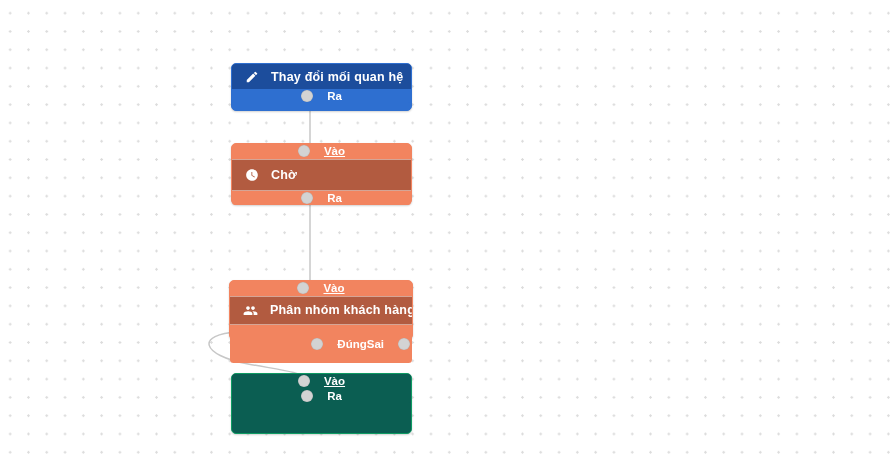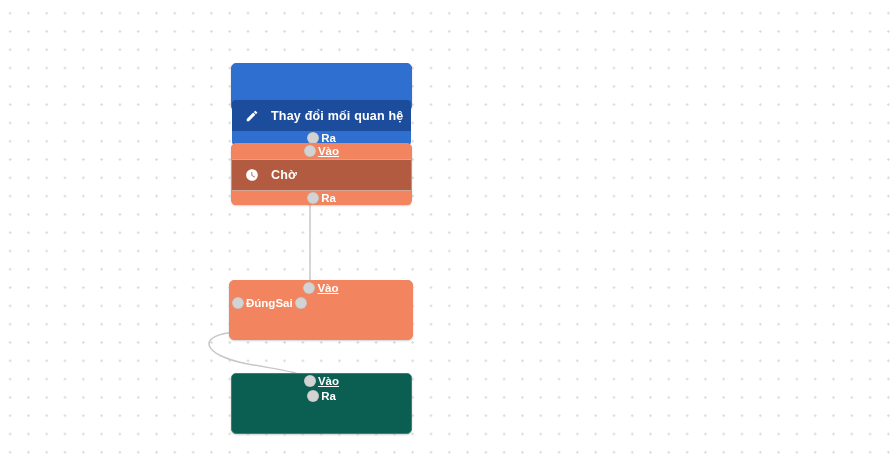--- a/index.html
+++ b/index.html
@@ -18,36 +18,36 @@
   }
   .n1{left:231px;top:63px;width:181px;height:48px;}
   .n2{left:231px;top:143px;width:181px;height:62px;}
   .n3{left:229px;top:280px;width:184px;height:60px;}
   .n4{left:231px;top:373px;width:181px;height:61px;}
   .hdr,.body-row{
     display:flex;align-items:center;gap:12px;padding:0 10px 0 13px;
     background:var(--body);font-size:12.5px;font-weight:bold;letter-spacing:.2px;
     white-space:nowrap;overflow:hidden;
   }
-  .n1 .hdr{height:31px;border-radius:3.5px 3.5px 0 0;margin-top:36px;}
+  .n1 .hdr{height:25px;border-radius:3.5px 3.5px 0 0;}
   .body-row{border-top:1px solid rgba(255,255,255,.45);border-bottom:1px solid rgba(255,255,255,.45);}
   .n2 .body-row{height:30px;}
   .n3 .body-row{height:27px;}
   .n4 .body-row{height:27px;}
   .strip{
     display:flex;align-items:center;background:var(--strip);
     font-size:11.5px;font-weight:bold;
   }
   .strip.center{justify-content:center;gap:6px;}
-  .strip.split{justify-content:flex-start;padding:0 2px;}
+  .strip.split{justify-content:flex-end;padding:12px 2px;}
   .n1 .strip{height:14px;border-radius:0 0 3.5px 3.5px;}
   .n2 .strip,.n3 .strip,.n4 .strip{height:14.5px;}
   .strip.top{border-radius:3.5px 3.5px 0 0;text-decoration:underline;}
   .strip.bottom{border-radius:0 0 3.5px 3.5px;}
-  .pgroup{display:flex;align-items:center;gap:2px;}
+  .pgroup{display:flex;align-items:center;gap:14px;}
   .port{
     width:12px;height:12px;border-radius:50%;background:#d3d3d3;
     box-shadow:inset 0 0 1px rgba(0,0,0,.25);flex:0 0 auto;
   }
   .ic{display:flex;align-items:center;flex:0 0 auto;}
   .ic svg{display:block;}
 </style>
 </head>
 <body>
 
@@ -99,20 +99,28 @@
     </div>
   </div>
 
   <div class="node n3" style="--body: #b25b40; --strip: #f2845f; --border: #f2845f;">
     <div class="strip center top">
       <span class="pgroup">
         <span class="port" style="background: rgb(211, 211, 211);"></span>
         <span>Vào</span>
       </span>
     </div>
+    <div class="body-row">
+      <span class="ic">
+        <svg width="15" height="15" viewBox="0 0 24 24" fill="#fff">
+            <path d="M16 11c1.66 0 2.99-1.34 2.99-3S17.66 5 16 5s-3 1.34-3 3 1.34 3 3 3zm-8 0c1.66 0 2.99-1.34 2.99-3S9.66 5 8 5 5 6.34 5 8s1.34 3 3 3zm0 2c-2.33 0-7 1.17-7 3.5V19h14v-2.5c0-2.33-4.67-3.5-7-3.5zm8 0c-.29 0-.62.02-.97.05 1.16.84 1.97 1.97 1.97 3.45V19h6v-2.5c0-2.33-4.67-3.5-7-3.5z"></path>
+          </svg>
+      </span>
+      <span>Phân nhóm khách hàng</span>
+    </div>
     <div class="strip split bottom">
       <span class="pgroup">
         <span class="port" style="background: rgb(211, 211, 211);"></span>
         <span>Đúng</span>
       </span>
       <span class="pgroup">
         <span>Sai</span>
         <span class="port" style="background: rgb(211, 211, 211);"></span>
       </span>
     </div>

